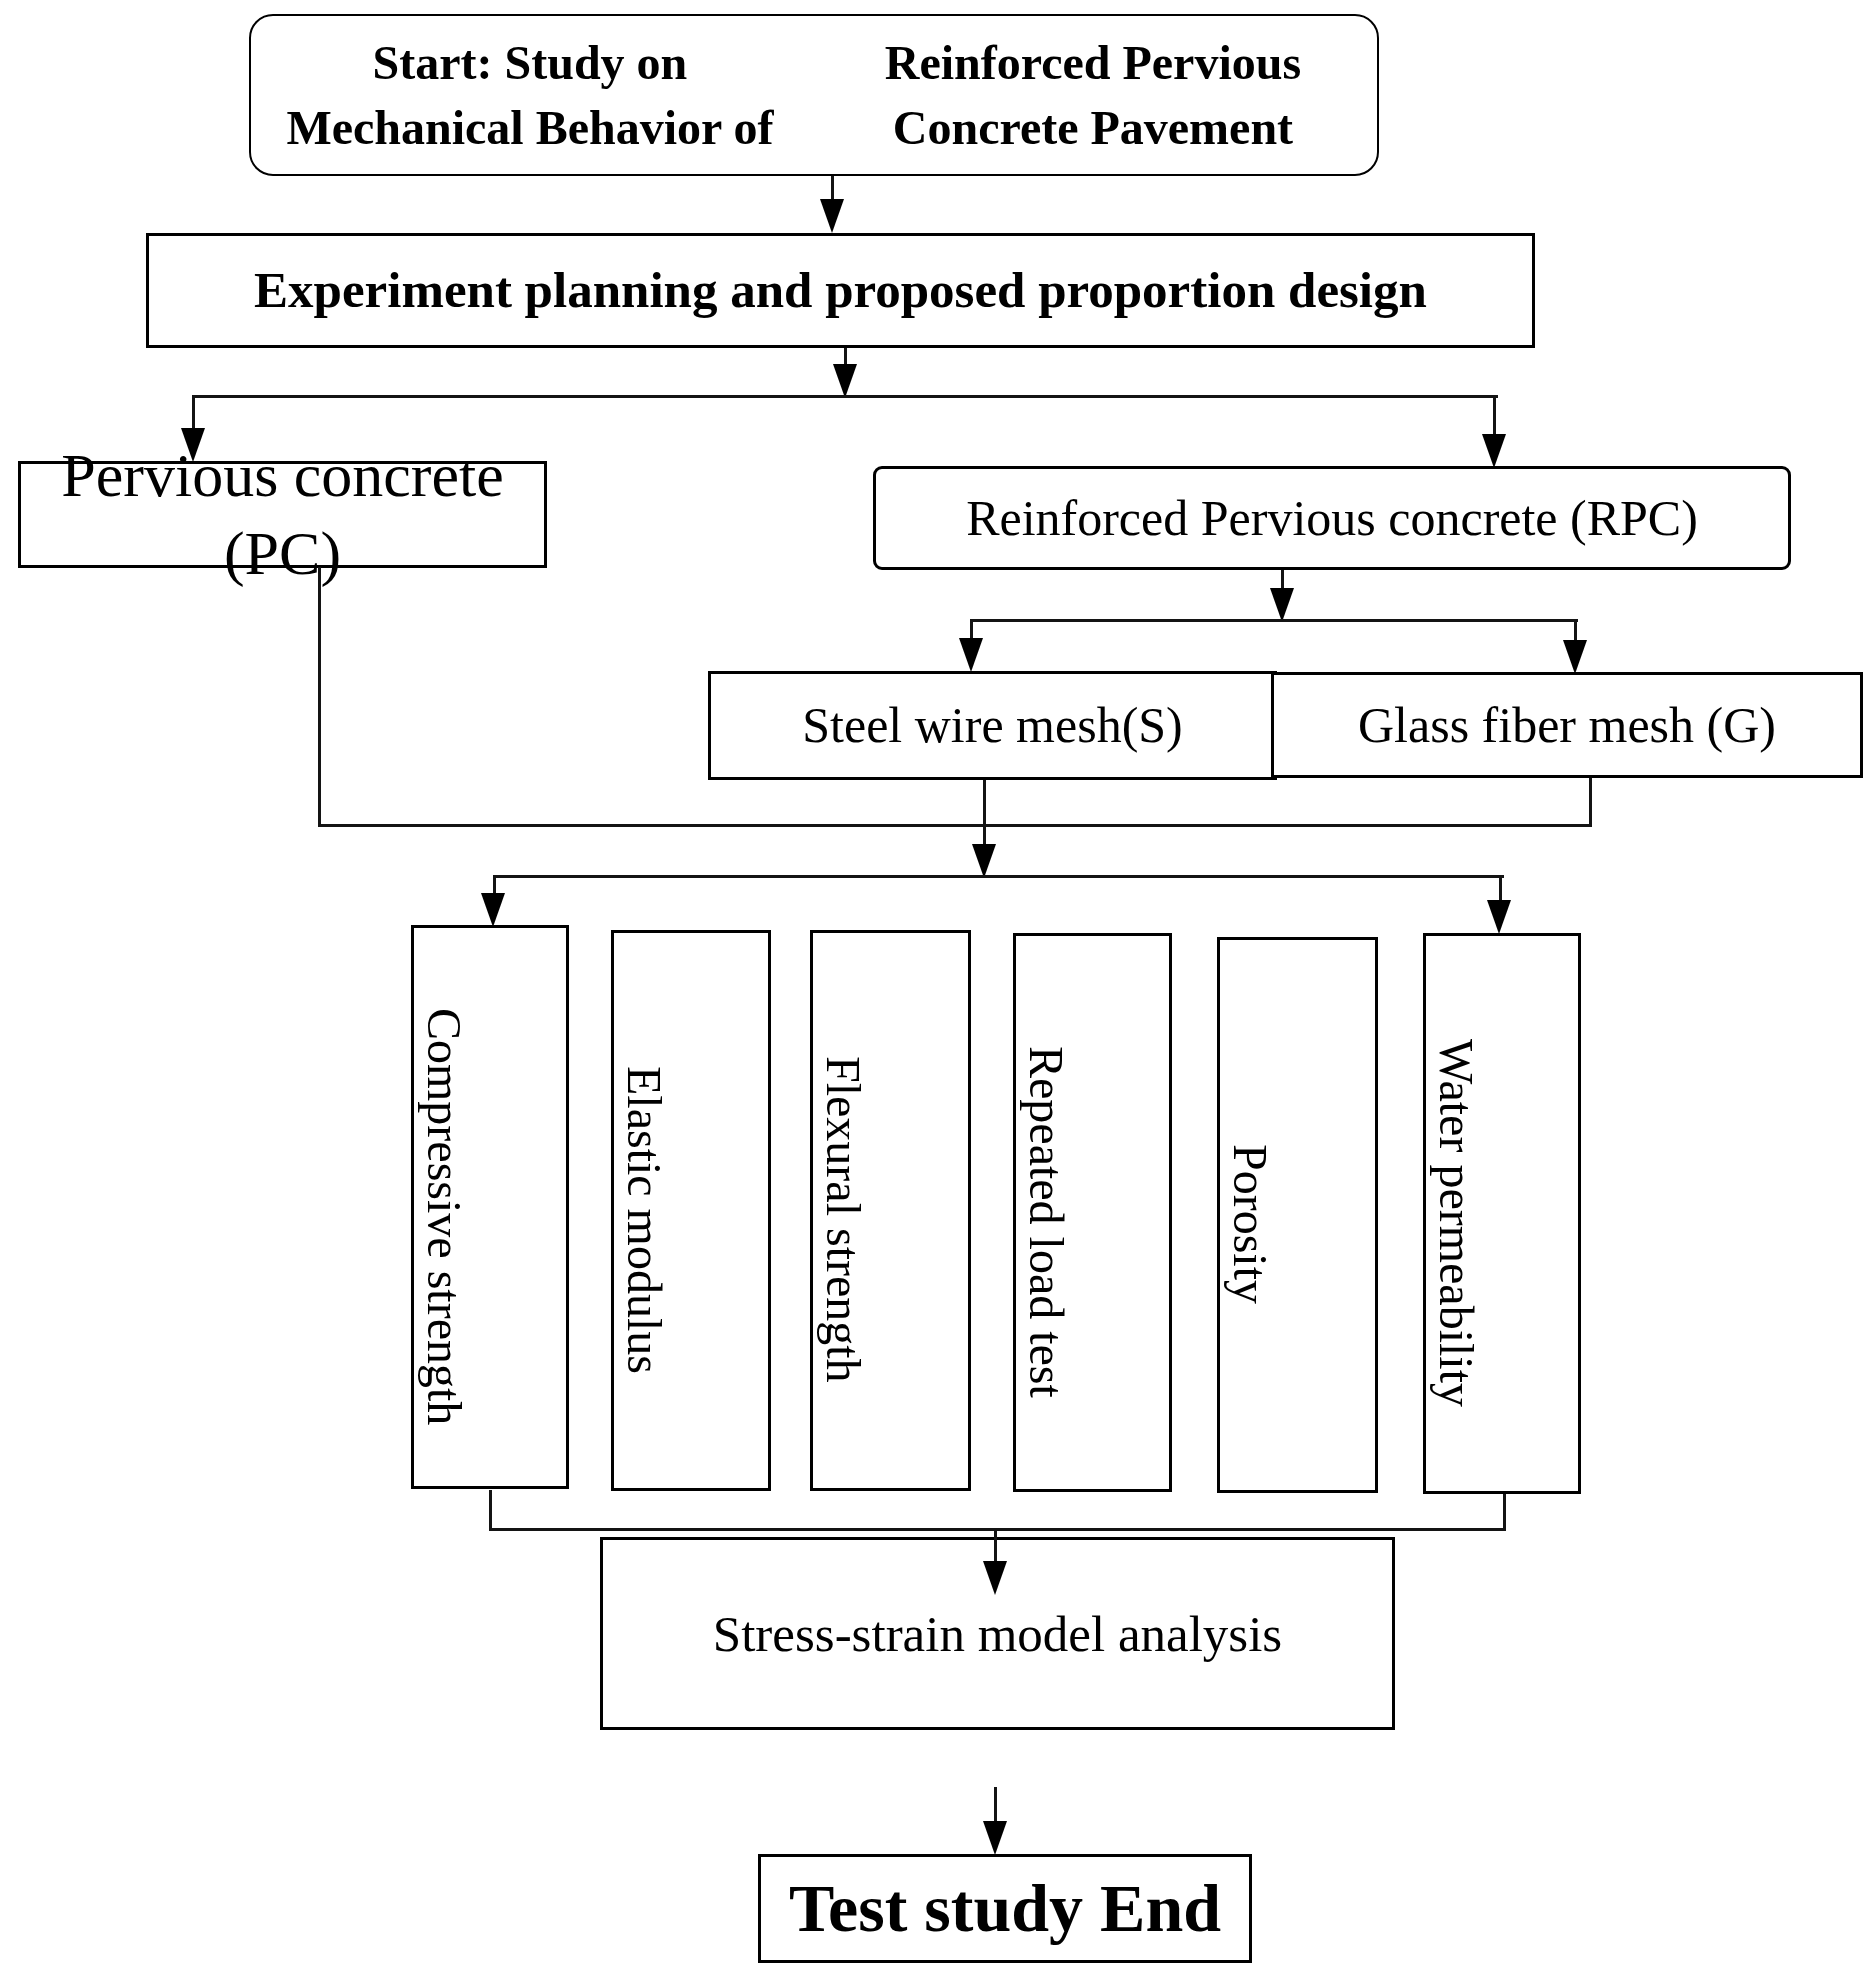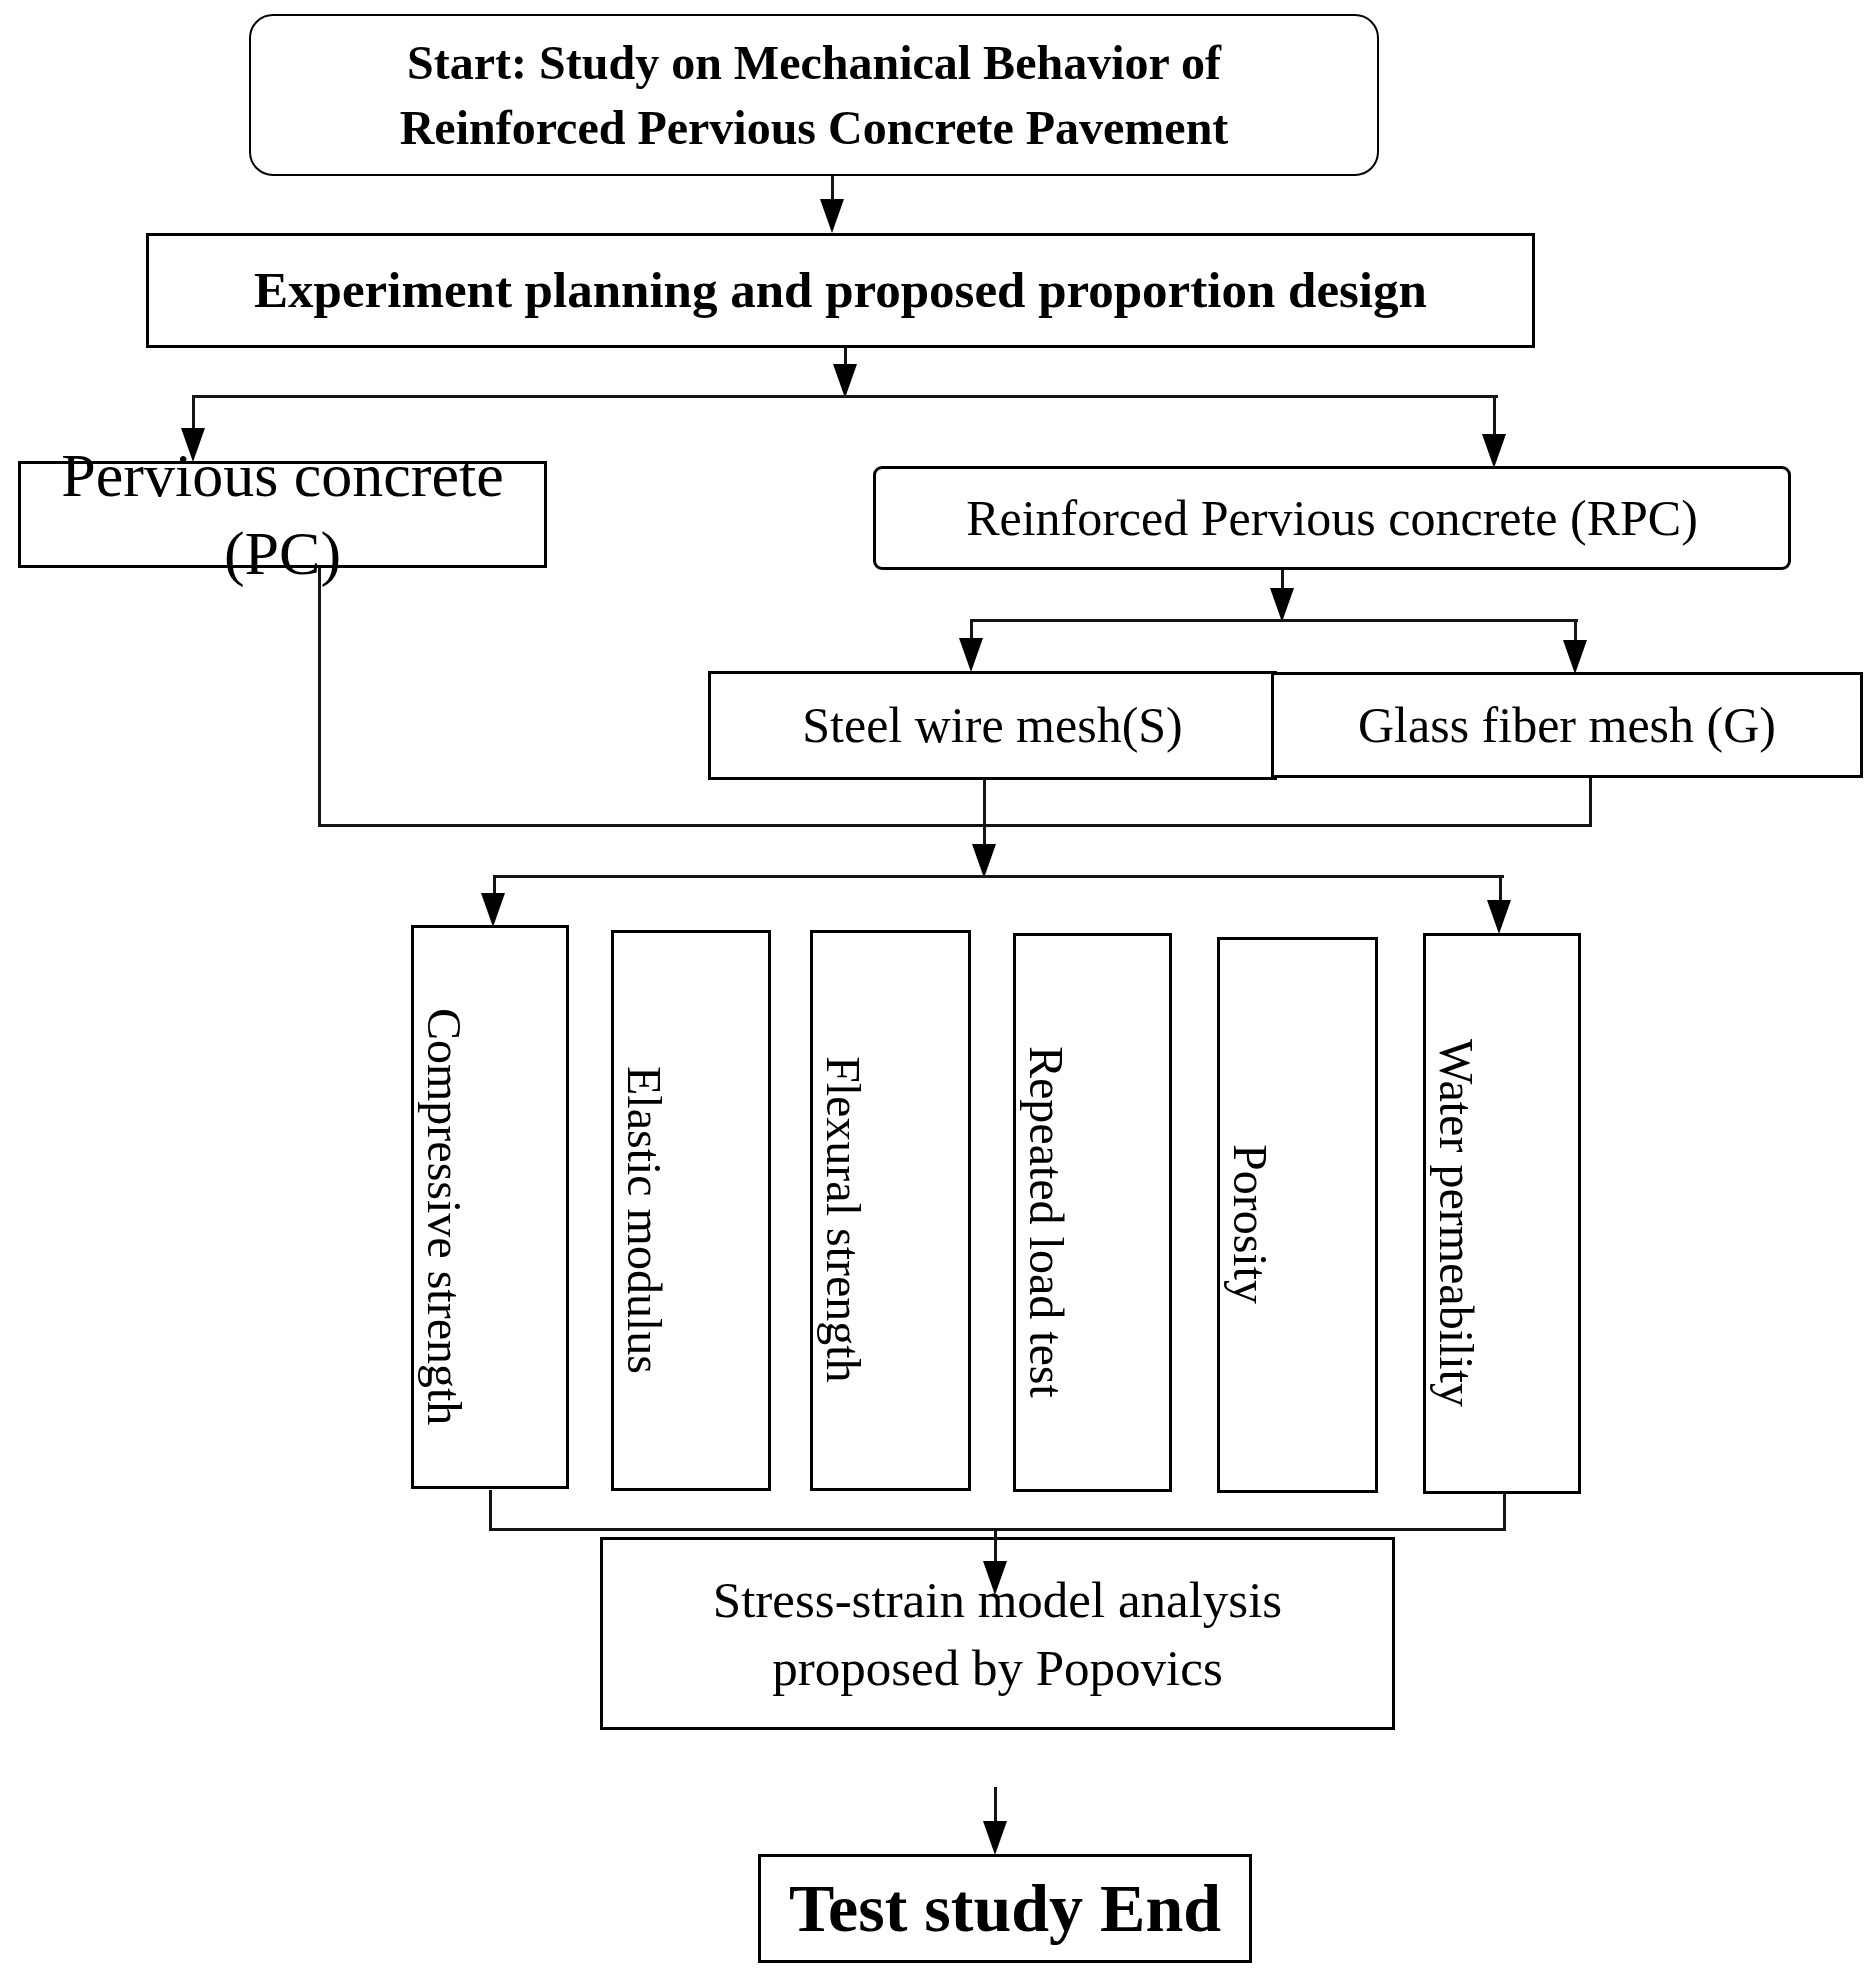--- a/index.html
+++ b/index.html
@@ -10,21 +10,21 @@
     background: #ffffff;
     font-family: "Liberation Serif", "DejaVu Serif", serif;
     color: #000000;
   }
   .node {
     position: absolute;
     box-sizing: border-box;
     border: 3.6px solid #000000;
     background: #ffffff;
     display: flex;
-    flex-direction: column;
+    flex-direction: row;
     align-items: center;
     justify-content: center;
     text-align: center;
     line-height: 1.25;
   }
   .bold { font-weight: bold; }
   .rounded { border-radius: 24px; border-width: 2.8px; }
   .vbox {
     flex-direction: row;
     align-items: center;
@@ -95,21 +95,20 @@
   <div class="node vbox" style="left:1217px; top:937px; width:161px; height:556px; font-size:48px;">
     <span class="vtext">Porosity</span>
   </div>
 
   <div class="node vbox" style="left:1423px; top:933px; width:158px; height:561px; font-size:48px;">
     <span class="vtext">Water permeability</span>
   </div>
 
   <div class="node" style="left:600px; top:1537px; width:795px; height:193px; font-size:51px; line-height:68px;">
     <div>Stress-strain model analysis</div>
-    <div>proposed by Popovics</div>
   </div>
 
   <div class="node bold" style="left:758px; top:1854px; width:494px; height:109px; font-size:68px;">
     <div>Test study End</div>
   </div>
 
   <div class="vline" style="left:831px; top:176px; height:36px;"></div>
   <div class="ah" style="left:820px; top:199px;"></div>
 
   <div class="vline" style="left:844px; top:348px; height:28.4px;"></div>

